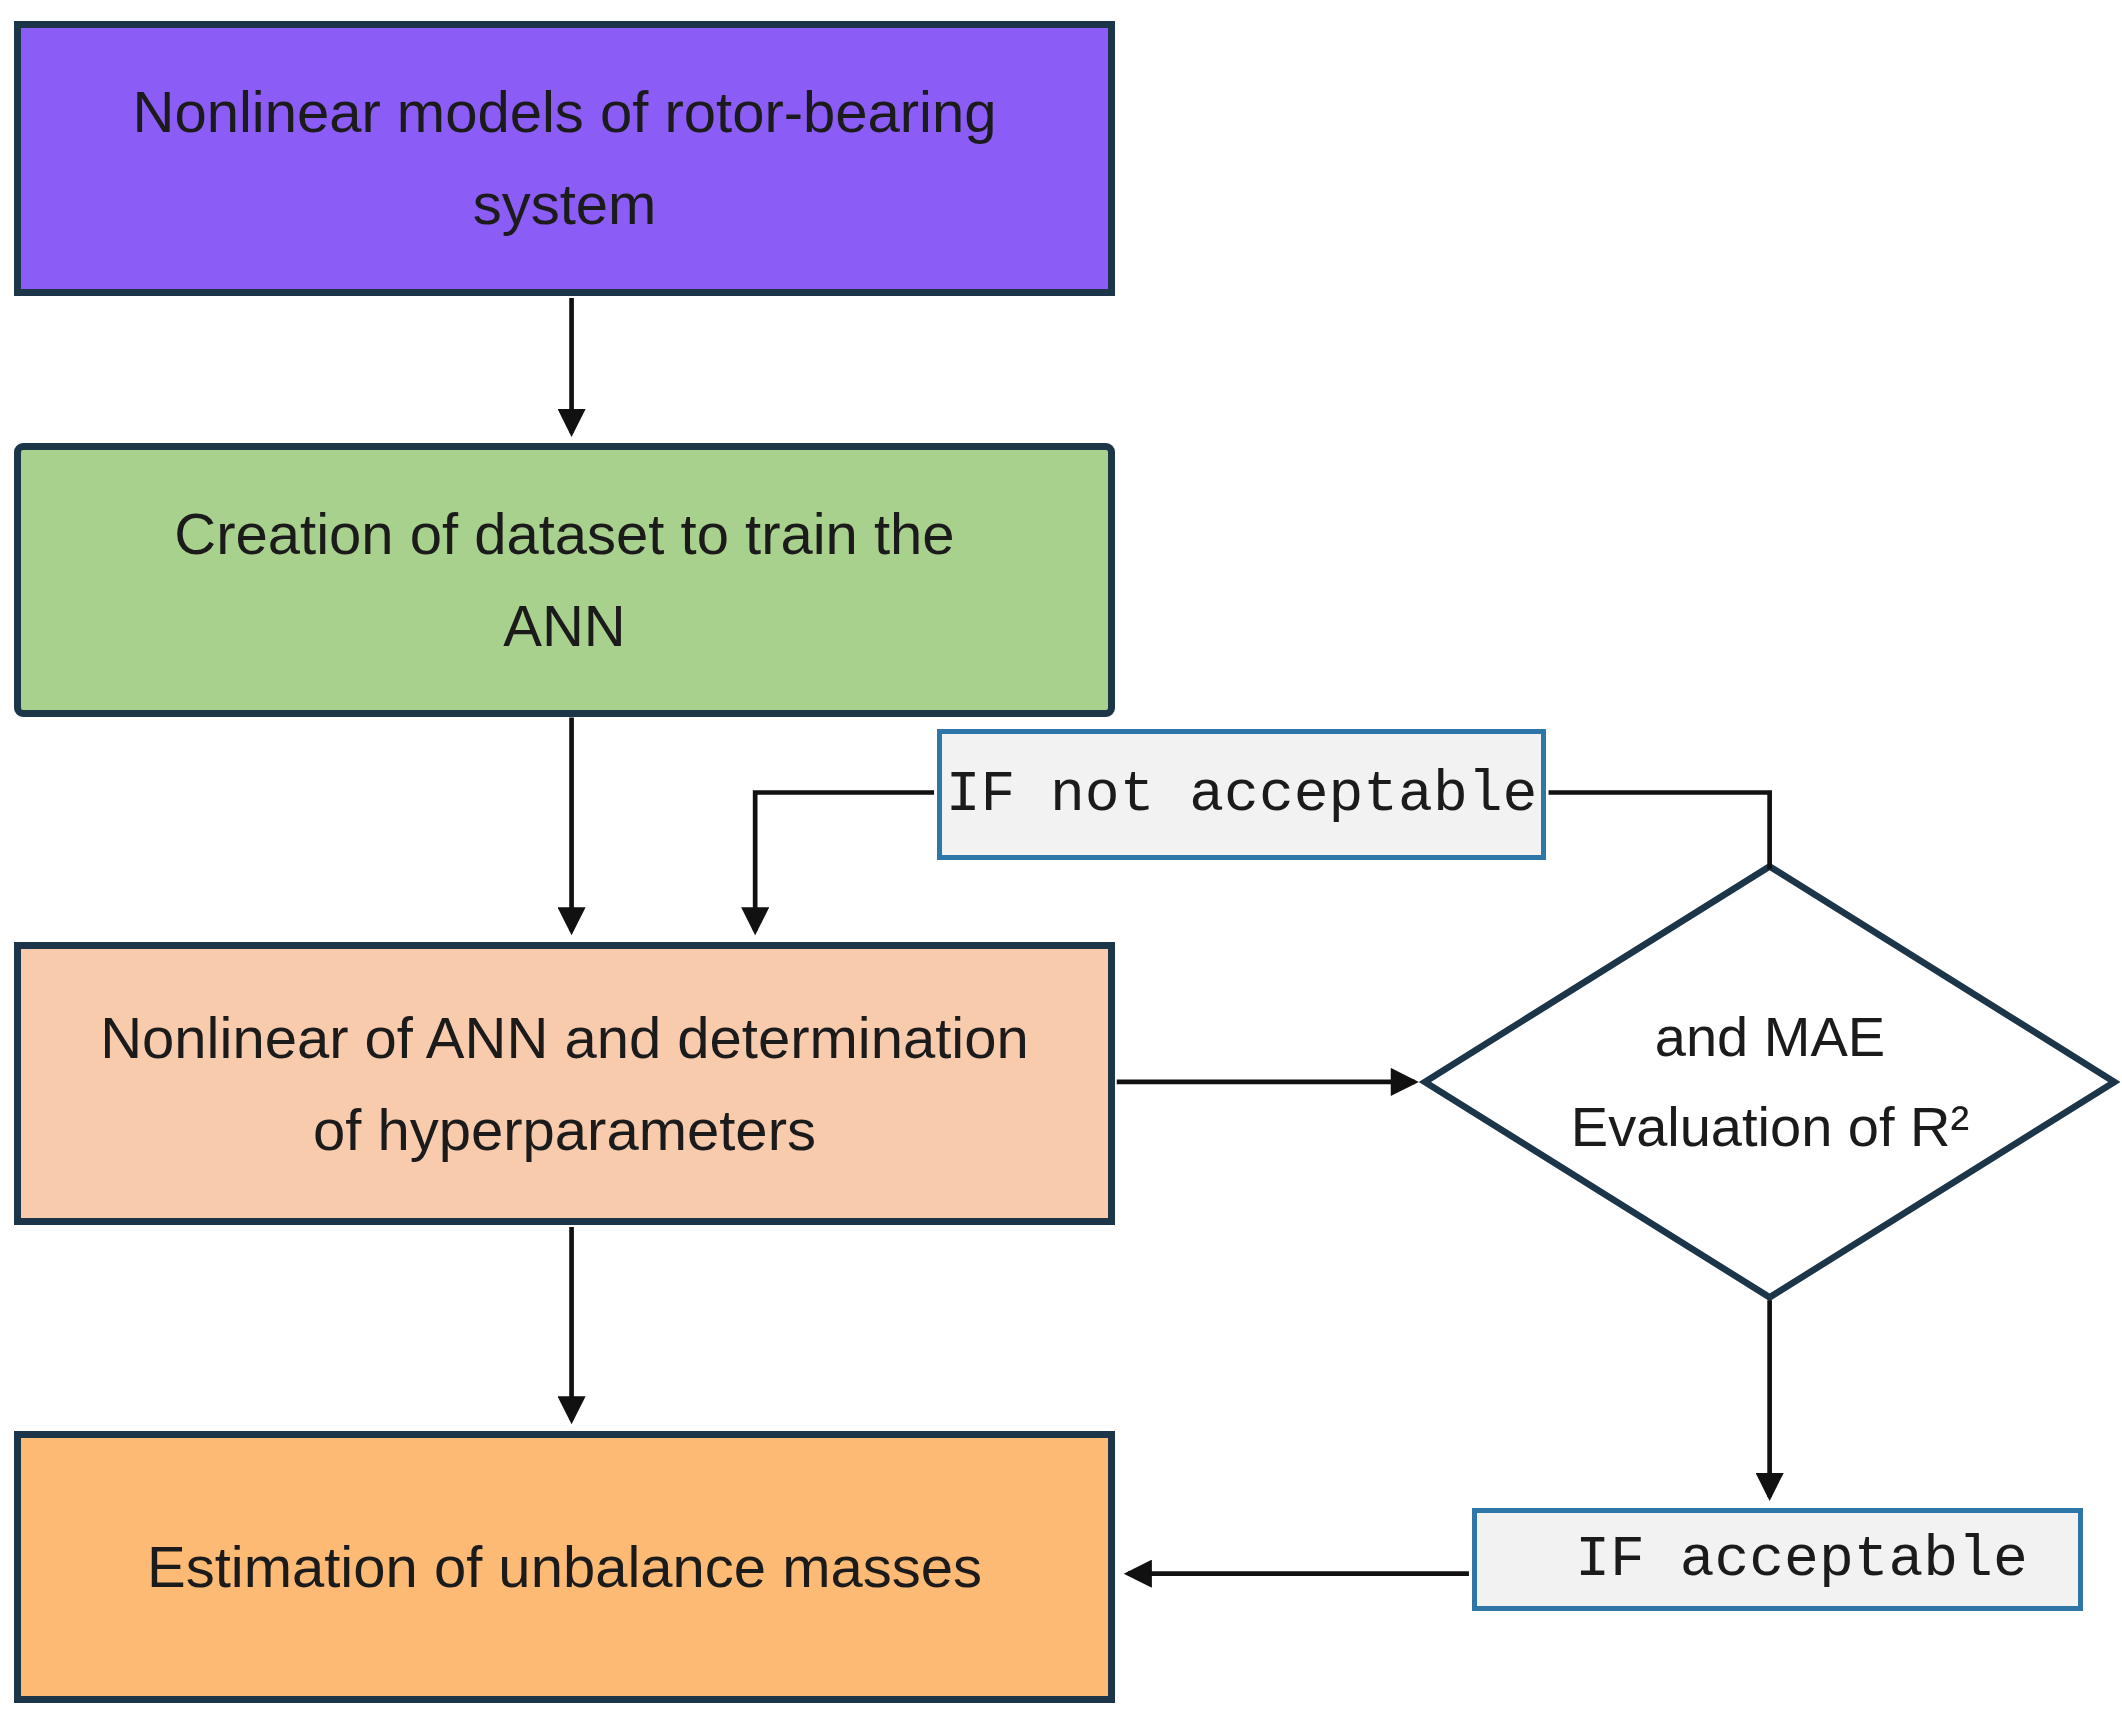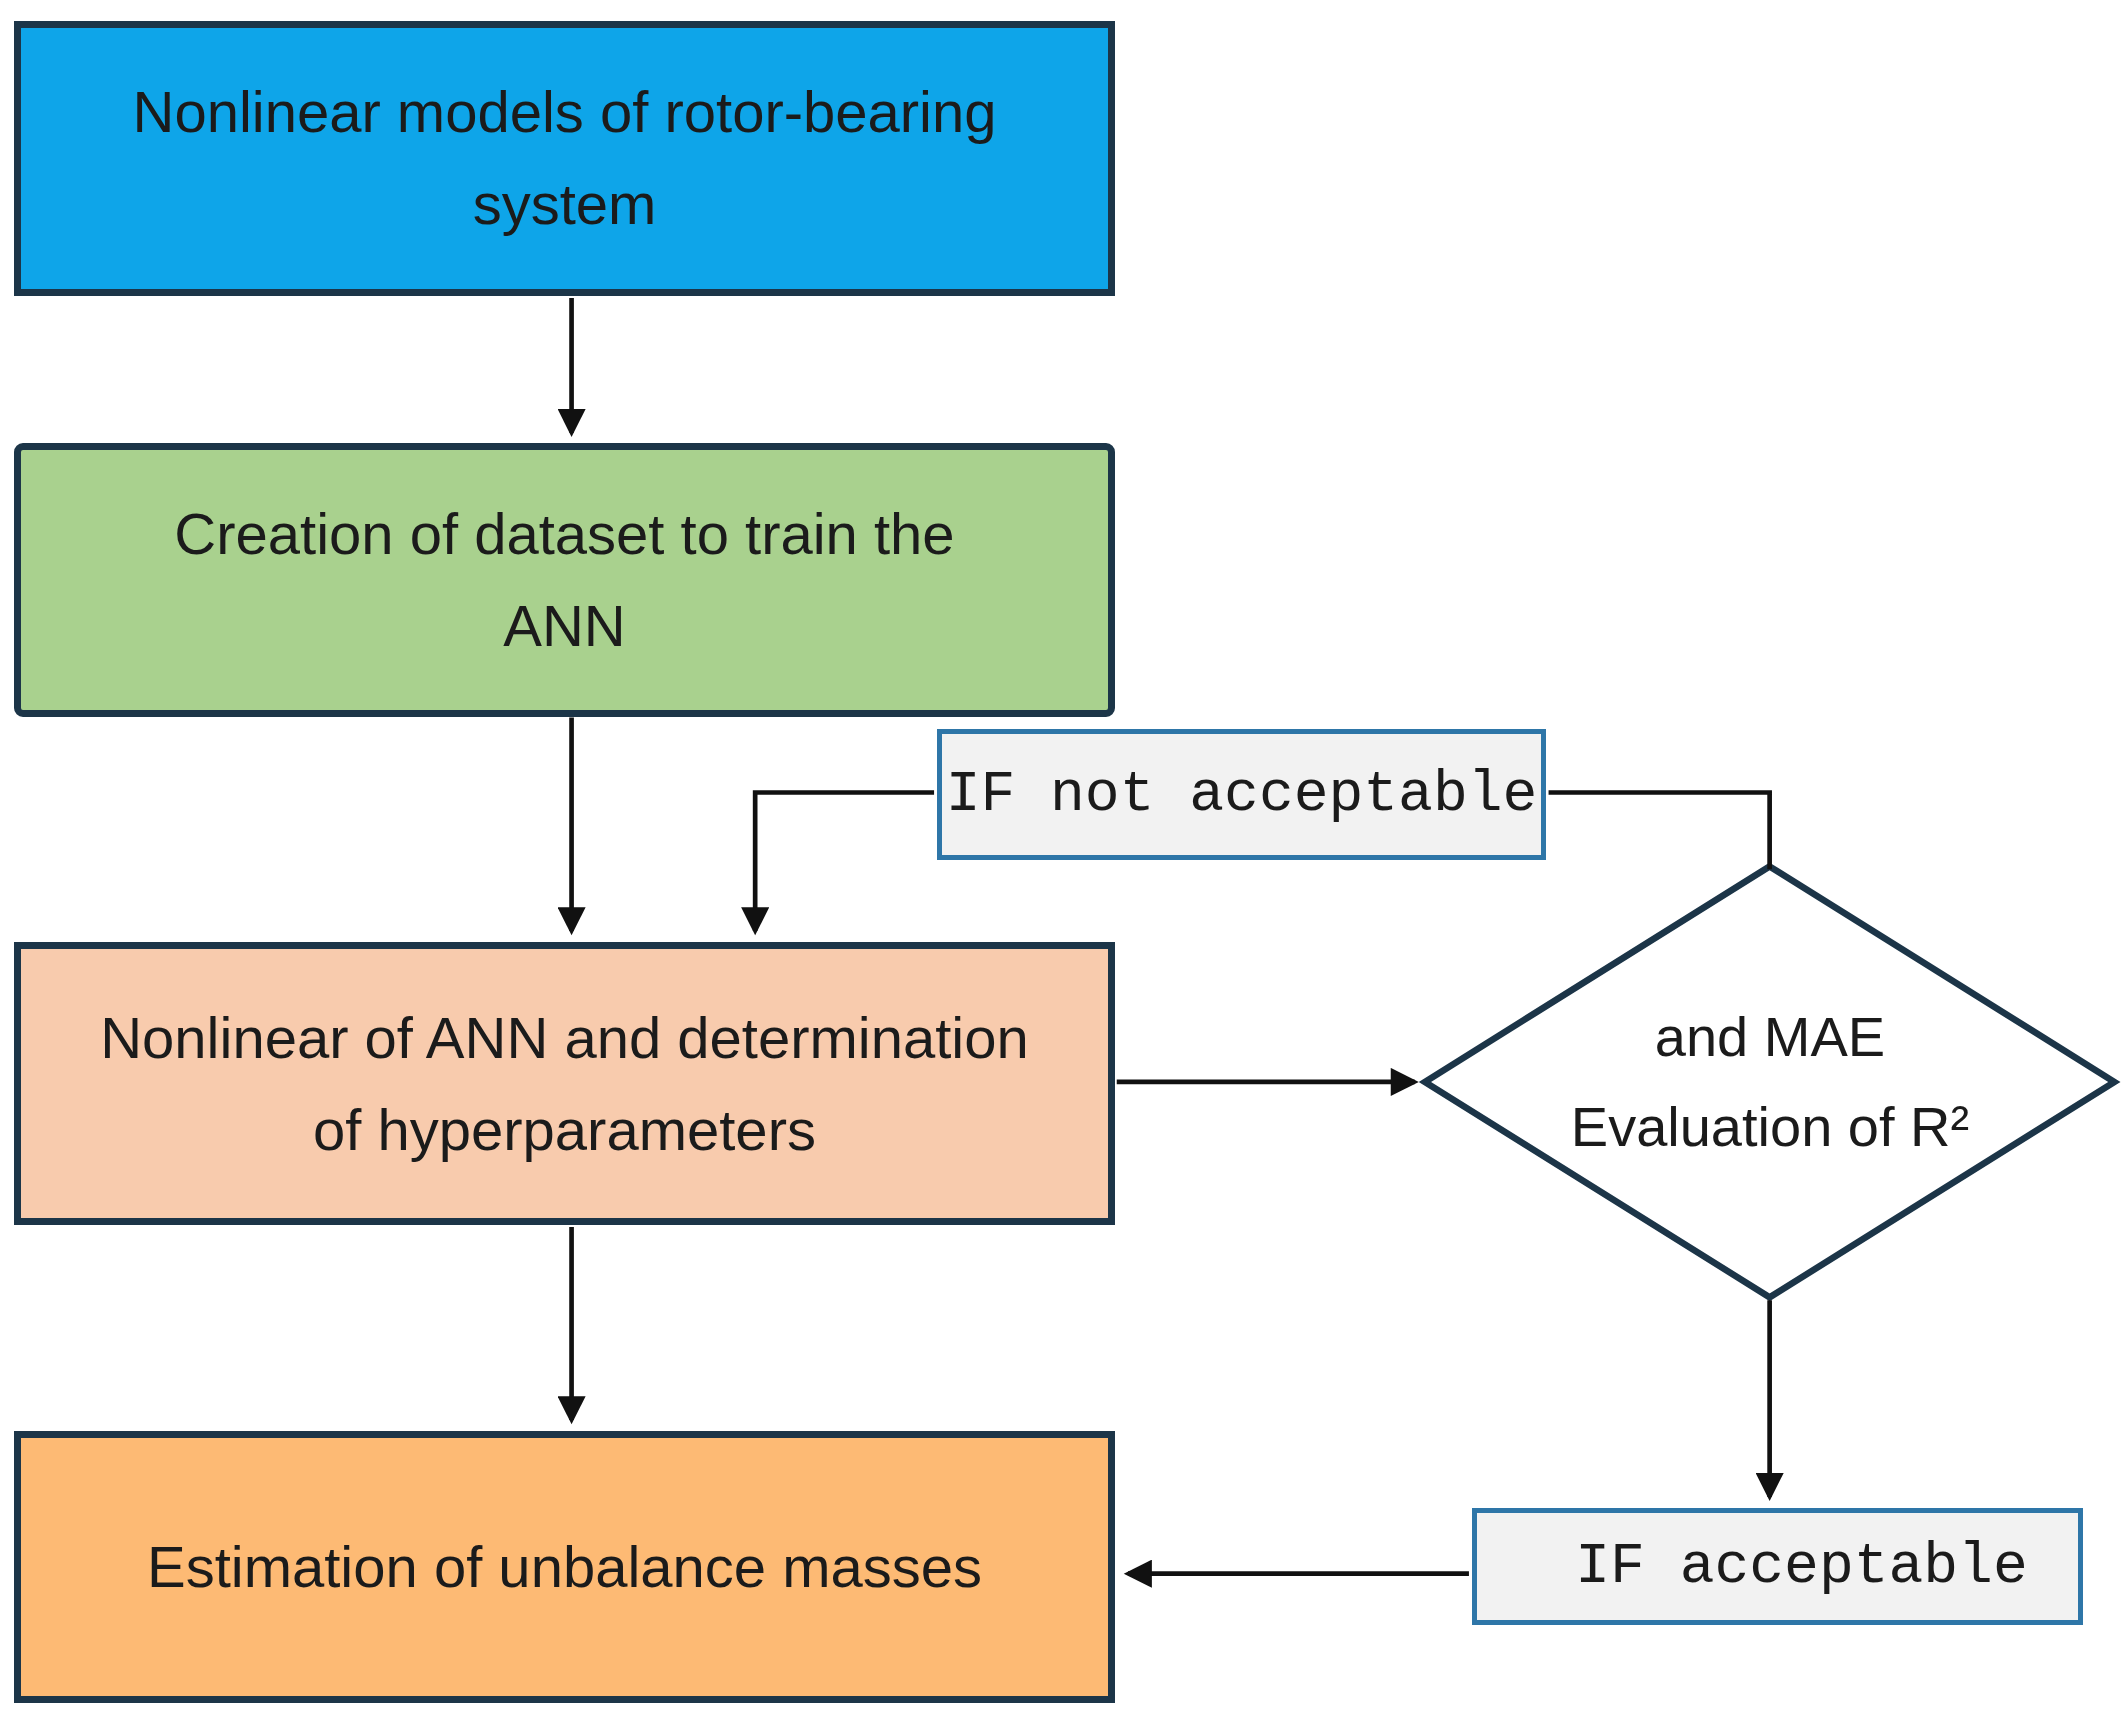--- a/index.html
+++ b/index.html
@@ -21,21 +21,21 @@
   .node-dataset   {left:14px;  top:443px;  width:1101px; height:274px;}
   .node-training  {left:14px;  top:942px; width:1101px; height:283px;}
   .node-estimation{left:14px;  top:1431px; width:1101px; height:272px;}
   .edge-label{
     position:absolute;box-sizing:border-box;
     border:5.6px solid #2e76a8;background:#f2f2f2;
     display:flex;align-items:center;justify-content:center;
     text-align:center;font-size:58px;color:#1b1b1b;font-family:Liberation Mono, monospace;
   }
   .label-not-acceptable{left:937px;top:729px; width:609px;height:131px;}
-  .label-acceptable    {left:1472px;top:1508px;width:611px;height:117px;padding-left:48px;}
+  .label-acceptable    {left:1472px;top:1508px;width:611px;height:103px;padding-left:48px;}
   .diamond-label{
     position:absolute;left:1425px;top:974px;width:690px;height:215px;
     display:flex;flex-direction:column;align-items:center;justify-content:center;
     text-align:center;font-size:56px;line-height:90px;color:#1b1b1b;
   }
 </style>
 </head>
 <body>
 
 <div class="canvas" style="color: rgb(27, 27, 27); background-color: rgb(255, 255, 255);">
@@ -59,21 +59,21 @@
 
     <path d="M1192,1155 H1510" fill="none" stroke-width="5" marker-end="url(#arrow)" stroke="#111111"></path>
 
     <path d="M1889,1388 V1598" fill="none" stroke-width="5" marker-end="url(#arrow)" stroke="#111111"></path>
 
     <path d="M1568,1680 H1204" fill="none" stroke-width="5" marker-end="url(#arrow)" stroke="#111111"></path>
 
     <path d="M610,1310 V1516" fill="none" stroke-width="5" marker-end="url(#arrow)" stroke="#111111"></path>
   </svg>
 
-  <div class="node node-models" style="background-color: #0ea5e9; border-color: rgb(28, 53, 72);">
+  <div class="node node-models" style="background-color: #8b5cf6; border-color: rgb(28, 53, 72);">
     <span>Nonlinear models of rotor-bearing</span>
     <span>system</span>
   </div>
 
   <div class="node node-dataset" style="background-color: rgb(169, 209, 142); border-color: rgb(28, 53, 72); border-radius: 9px;">
     <span>Creation of dataset to train the</span>
     <span>ANN</span>
   </div>
 
   <div class="node node-training" style="background-color: rgb(248, 203, 173); border-color: rgb(28, 53, 72);">

